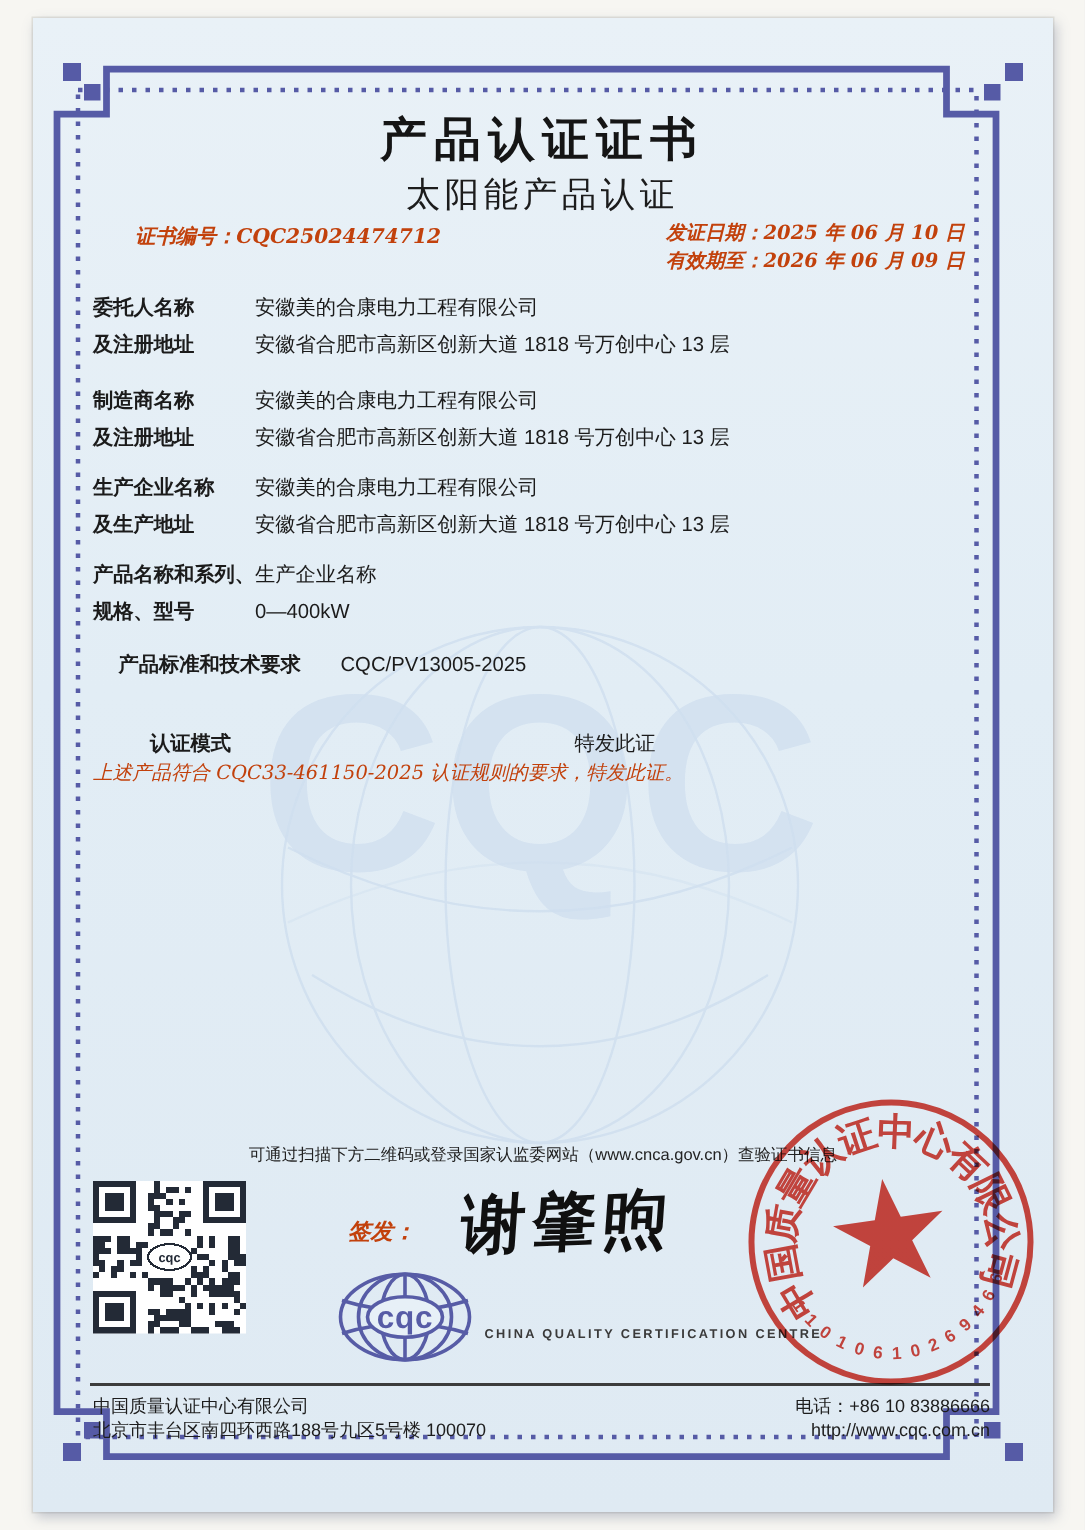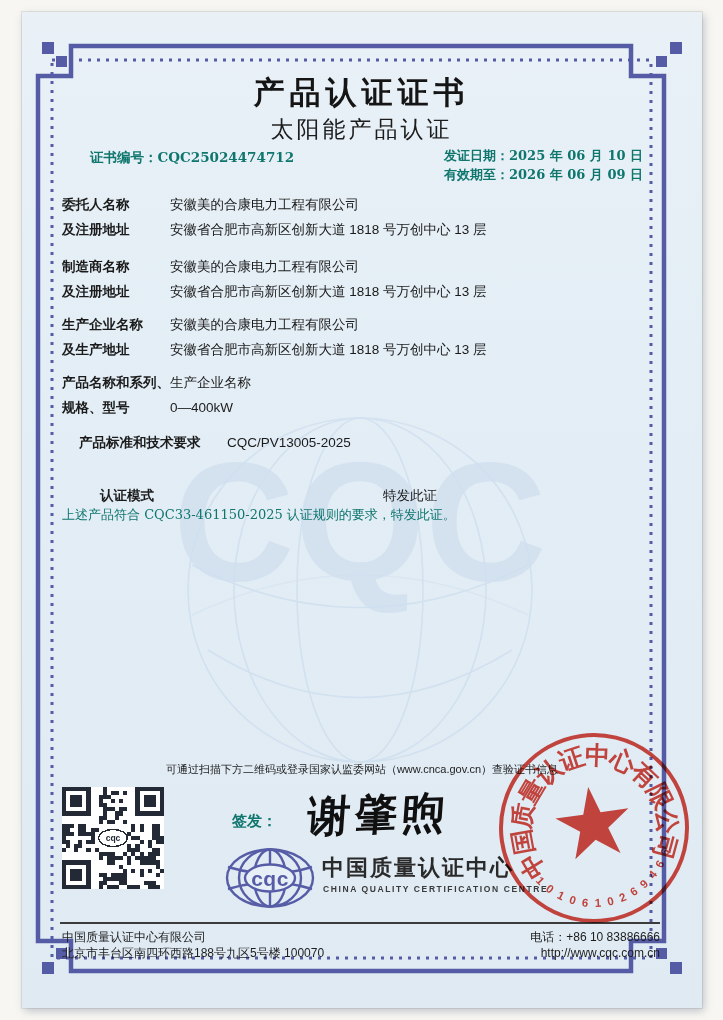--- a/index.html
+++ b/index.html
@@ -8,21 +8,21 @@
   .sheet{position:absolute;left:22px;top:12px;width:680px;height:996px;
          background:linear-gradient(180deg,#e9f1f7 0%,#e2edf5 45%,#dfeaf3 100%);
          box-shadow:2px 3px 8px rgba(90,100,130,.35),0 0 0 1px #e3e2dc;}
   .abs{position:absolute;}
   
   .frame-svg{position:absolute;left:0;top:0;width:723px;height:1020px;pointer-events:none;}
   
   .title{left:0;top:72px;width:723px;text-align:center;font-size:31px;font-weight:bold;
          letter-spacing:5px;color:#151515;}
   .subtitle{left:0;top:114px;width:723px;text-align:center;font-size:23px;letter-spacing:3px;color:#1c1c1c;}
-  .kai{font-family:"DejaVu Serif","Liberation Serif",serif;color:#0f766e;}
+  .kai{font-family:"DejaVu Serif","Liberation Serif",serif;font-style:italic;color:#c2410c;}
   .certno{left:90px;top:149px;font-size:13.5px;font-weight:bold;}
   .dates{left:444px;top:146px;font-size:13px;font-weight:bold;line-height:19px;}
   
   .frow{left:62px;width:600px;font-size:13.5px;line-height:25px;color:#1b1b1b;}
   .frow .lbl{position:absolute;left:0;top:0;width:130px;font-weight:bold;}
   .frow .val{position:absolute;left:108px;top:0;width:480px;}
   .frow.wide .val{left:108px;}
   .statement{left:62px;top:506px;font-size:13px;width:580px;}
   
   .wm{left:80px;top:415px;width:560px;height:370px;opacity:.85;}
@@ -343,21 +343,20 @@
       <ellipse cx="46" cy="31" rx="43" ry="28.5"></ellipse>
       <ellipse cx="46" cy="31" rx="16" ry="28.5"></ellipse>
       <ellipse cx="46" cy="31" rx="31" ry="28.5"></ellipse>
       <path d="M 4 20 Q 46 33 88 20"></path>
       <path d="M 4 42 Q 46 29 88 42"></path>
       <path d="M 46 2.5 V 59.5"></path>
     </g>
     <ellipse cx="46" cy="31" rx="25" ry="13.5" fill="#e7f0f7" stroke="#575ca6" stroke-width="2.4"></ellipse>
     <text x="46" y="38.5" text-anchor="middle" font-size="21" font-weight="bold" fill="#575ca6" font-family="Liberation Sans, sans-serif" letter-spacing="0.5">cqc</text>
   </svg>
-  <div class="abs issuer-cn">中国质量认证中心</div>
   <div class="abs issuer-en">CHINA QUALITY CERTIFICATION CENTRE</div>
 
   <div class="abs divider"></div>
   <div class="abs f-left">
     <div>中国质量认证中心有限公司</div>
     <div>北京市丰台区南四环西路188号九区5号楼  100070</div>
   </div>
   <div class="abs f-right">
     <div>
       <span>电话：</span><span>+86 10 83886666</span>

